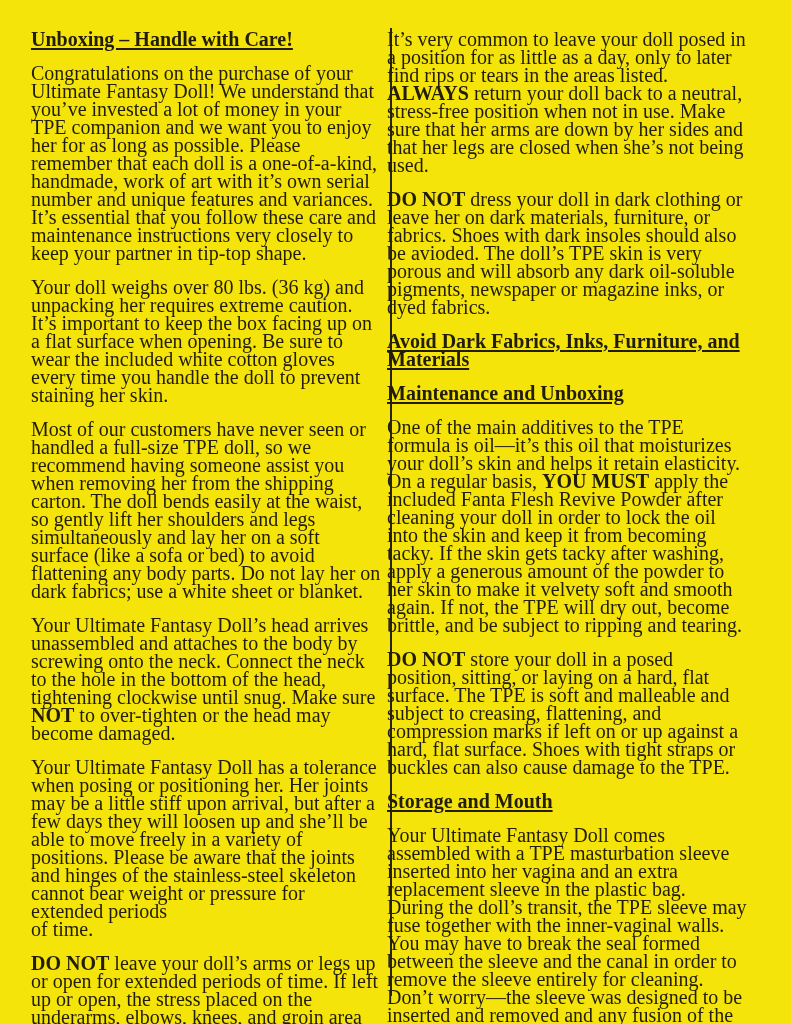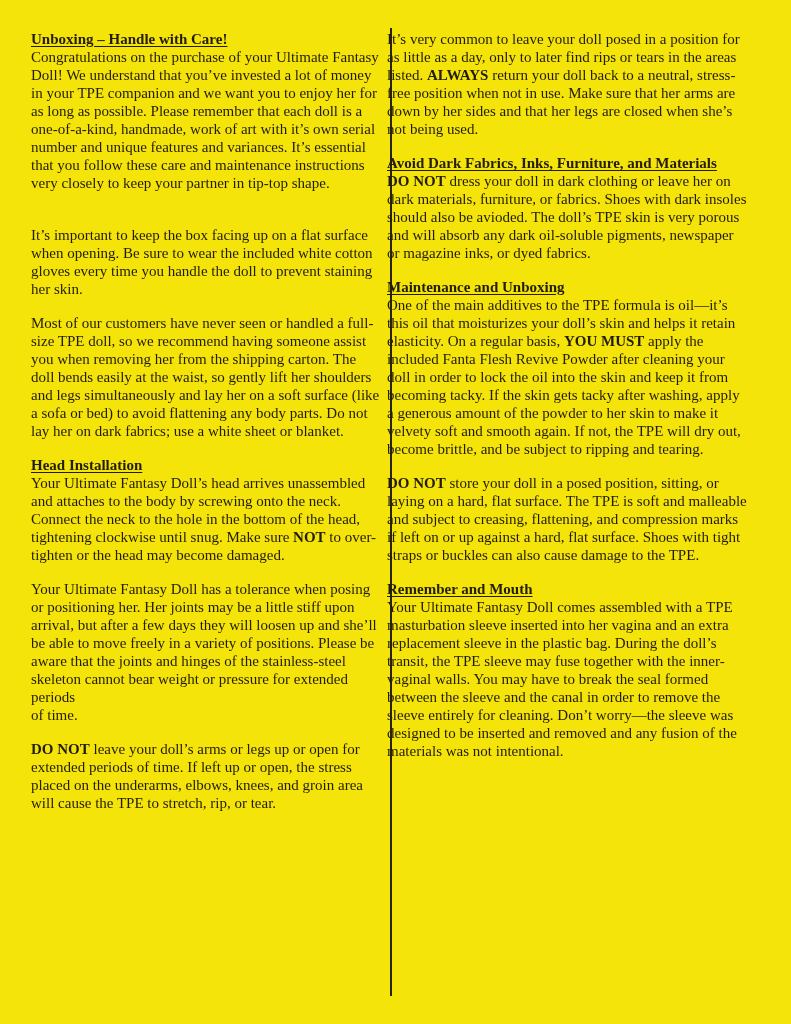--- a/index.html
+++ b/index.html
@@ -25,52 +25,51 @@
   .column-right { left: 387px; width: 360px; }
   .divider {
     position: absolute;
     left: 390px;
     top: 28px;
     width: 2px;
     height: 968px;
     background: #28230f;
   }
   .block {
-    font-size: 15px;
+    font-size: 20px;
     line-height: 18px;
     margin: 16px 0 0 0;
     text-align: left;
   }
   .block:first-child { margin-top: 0; }
   .heading {
     font-weight: bold;
     text-decoration: underline;
     text-underline-offset: 2px;
   }
-  .heading + .para { margin-top: 0; }
+  .heading + .para { margin-top: 16px; }
   .b { font-weight: bold; }
 </style>
 </head>
 <body>
 
 <div class="page">
   <div class="column column-left">
       <div class="block heading"><span>Unboxing – Handle with Care!</span></div>
       <div class="block para"><span>Congratulations on the purchase of your Ultimate Fantasy Doll! We understand that you’ve invested a lot of money in your TPE companion and we want you to enjoy her for as long as possible. Please remember that each doll is a one-of-a-kind, handmade, work of art with it’s own serial number and unique features and variances. It’s essential that you follow these care and maintenance instructions very closely to keep your partner in tip-top shape.</span></div>
-      <div class="block para"><br><span>It’s important to keep the box facing up on a flat surface when opening. Be sure to wear the included white cotton gloves every time you handle the doll to prevent staining her skin.</span></div>
+      <div class="block para"><span>Your doll weighs over 80 lbs. (36 kg) and unpacking her requires extreme caution.</span><br><span>It’s important to keep the box facing up on a flat surface when opening. Be sure to wear the included white cotton gloves every time you handle the doll to prevent staining her skin.</span></div>
       <div class="block para"><span>Most of our customers have never seen or handled a full-size TPE doll, so we recommend having someone assist you when removing her from the shipping carton. The doll bends easily at the waist, so gently lift her shoulders and legs simultaneously and lay her on a soft surface (like a sofa or bed) to avoid flattening any body parts. Do not lay her on dark fabrics; use a white sheet or blanket.</span></div>
-      <div class="block heading"><span>Head Installation</span></div>
       <div class="block para"><span>Your Ultimate Fantasy Doll’s head arrives unassembled and attaches to the body by screwing onto the neck. Connect the neck to the hole in the bottom of the head, tightening clockwise until snug. Make sure </span><span class="b">NOT</span><span> to over-tighten or the head may become damaged.</span></div>
       <div class="block para"><span>Your Ultimate Fantasy Doll has a tolerance when posing or positioning her. Her joints may be a little stiff upon arrival, but after a few days they will loosen up and she’ll be able to move freely in a variety of positions. Please be aware that the joints and hinges of the stainless-steel skeleton cannot bear weight or pressure for extended periods</span><br><span>of time.</span></div>
       <div class="block para"><span class="b">DO NOT</span><span> leave your doll’s arms or legs up or open for extended periods of time. If left up or open, the stress placed on the underarms, elbows, knees, and groin area will cause the TPE to stretch, rip, or tear.</span></div>
     </div>
   <div class="divider"></div>
   <div class="column column-right">
       <div class="block para"><span>It’s very common to leave your doll posed in a position for as little as a day, only to later find rips or tears in the areas listed. </span><span class="b">ALWAYS</span><span> return your doll back to a neutral, stress-free position when not in use. Make sure that her arms are down by her sides and that her legs are closed when she’s not being used.</span></div>
+      <div class="block para"><span class="b">DO NOT</span><span> dress your doll in dark clothing or leave her on dark materials, furniture, or fabrics. Shoes with dark insoles should also be avioded. The doll’s TPE skin is very porous and will absorb any dark oil-soluble pigments, newspaper or magazine inks, or dyed fabrics.</span></div>
       <div class="block heading"><span>Avoid Dark Fabrics, Inks, Furniture, and Materials</span></div>
-      <div class="block para"><span class="b">DO NOT</span><span> dress your doll in dark clothing or leave her on dark materials, furniture, or fabrics. Shoes with dark insoles should also be avioded. The doll’s TPE skin is very porous and will absorb any dark oil-soluble pigments, newspaper or magazine inks, or dyed fabrics.</span></div>
       <div class="block heading"><span>Maintenance and Unboxing</span></div>
       <div class="block para"><span>One of the main additives to the TPE formula is oil—it’s this oil that moisturizes your doll’s skin and helps it retain elasticity. On a regular basis, </span><span class="b">YOU MUST</span><span> apply the included Fanta Flesh Revive Powder after cleaning your doll in order to lock the oil into the skin and keep it from becoming tacky. If the skin gets tacky after washing, apply a generous amount of the powder to her skin to make it velvety soft and smooth again. If not, the TPE will dry out, become brittle, and be subject to ripping and tearing.</span></div>
       <div class="block para"><span class="b">DO NOT</span><span> store your doll in a posed position, sitting, or laying on a hard, flat surface. The TPE is soft and malleable and subject to creasing, flattening, and compression marks if left on or up against a hard, flat surface. Shoes with tight straps or buckles can also cause damage to the TPE.</span></div>
-      <div class="block heading"><span>Remember and Mouth</span></div>
+      <div class="block heading"><span>Storage and Mouth</span></div>
       <div class="block para"><span>Your Ultimate Fantasy Doll comes assembled with a TPE masturbation sleeve inserted into her vagina and an extra replacement sleeve in the plastic bag. During the doll’s transit, the TPE sleeve may fuse together with the inner-vaginal walls. You may have to break the seal formed between the sleeve and the canal in order to remove the sleeve entirely for cleaning. Don’t worry—the sleeve was designed to be inserted and removed and any fusion of the materials was not intentional.</span></div>
     </div>
 </div>
 
 </body></html>

